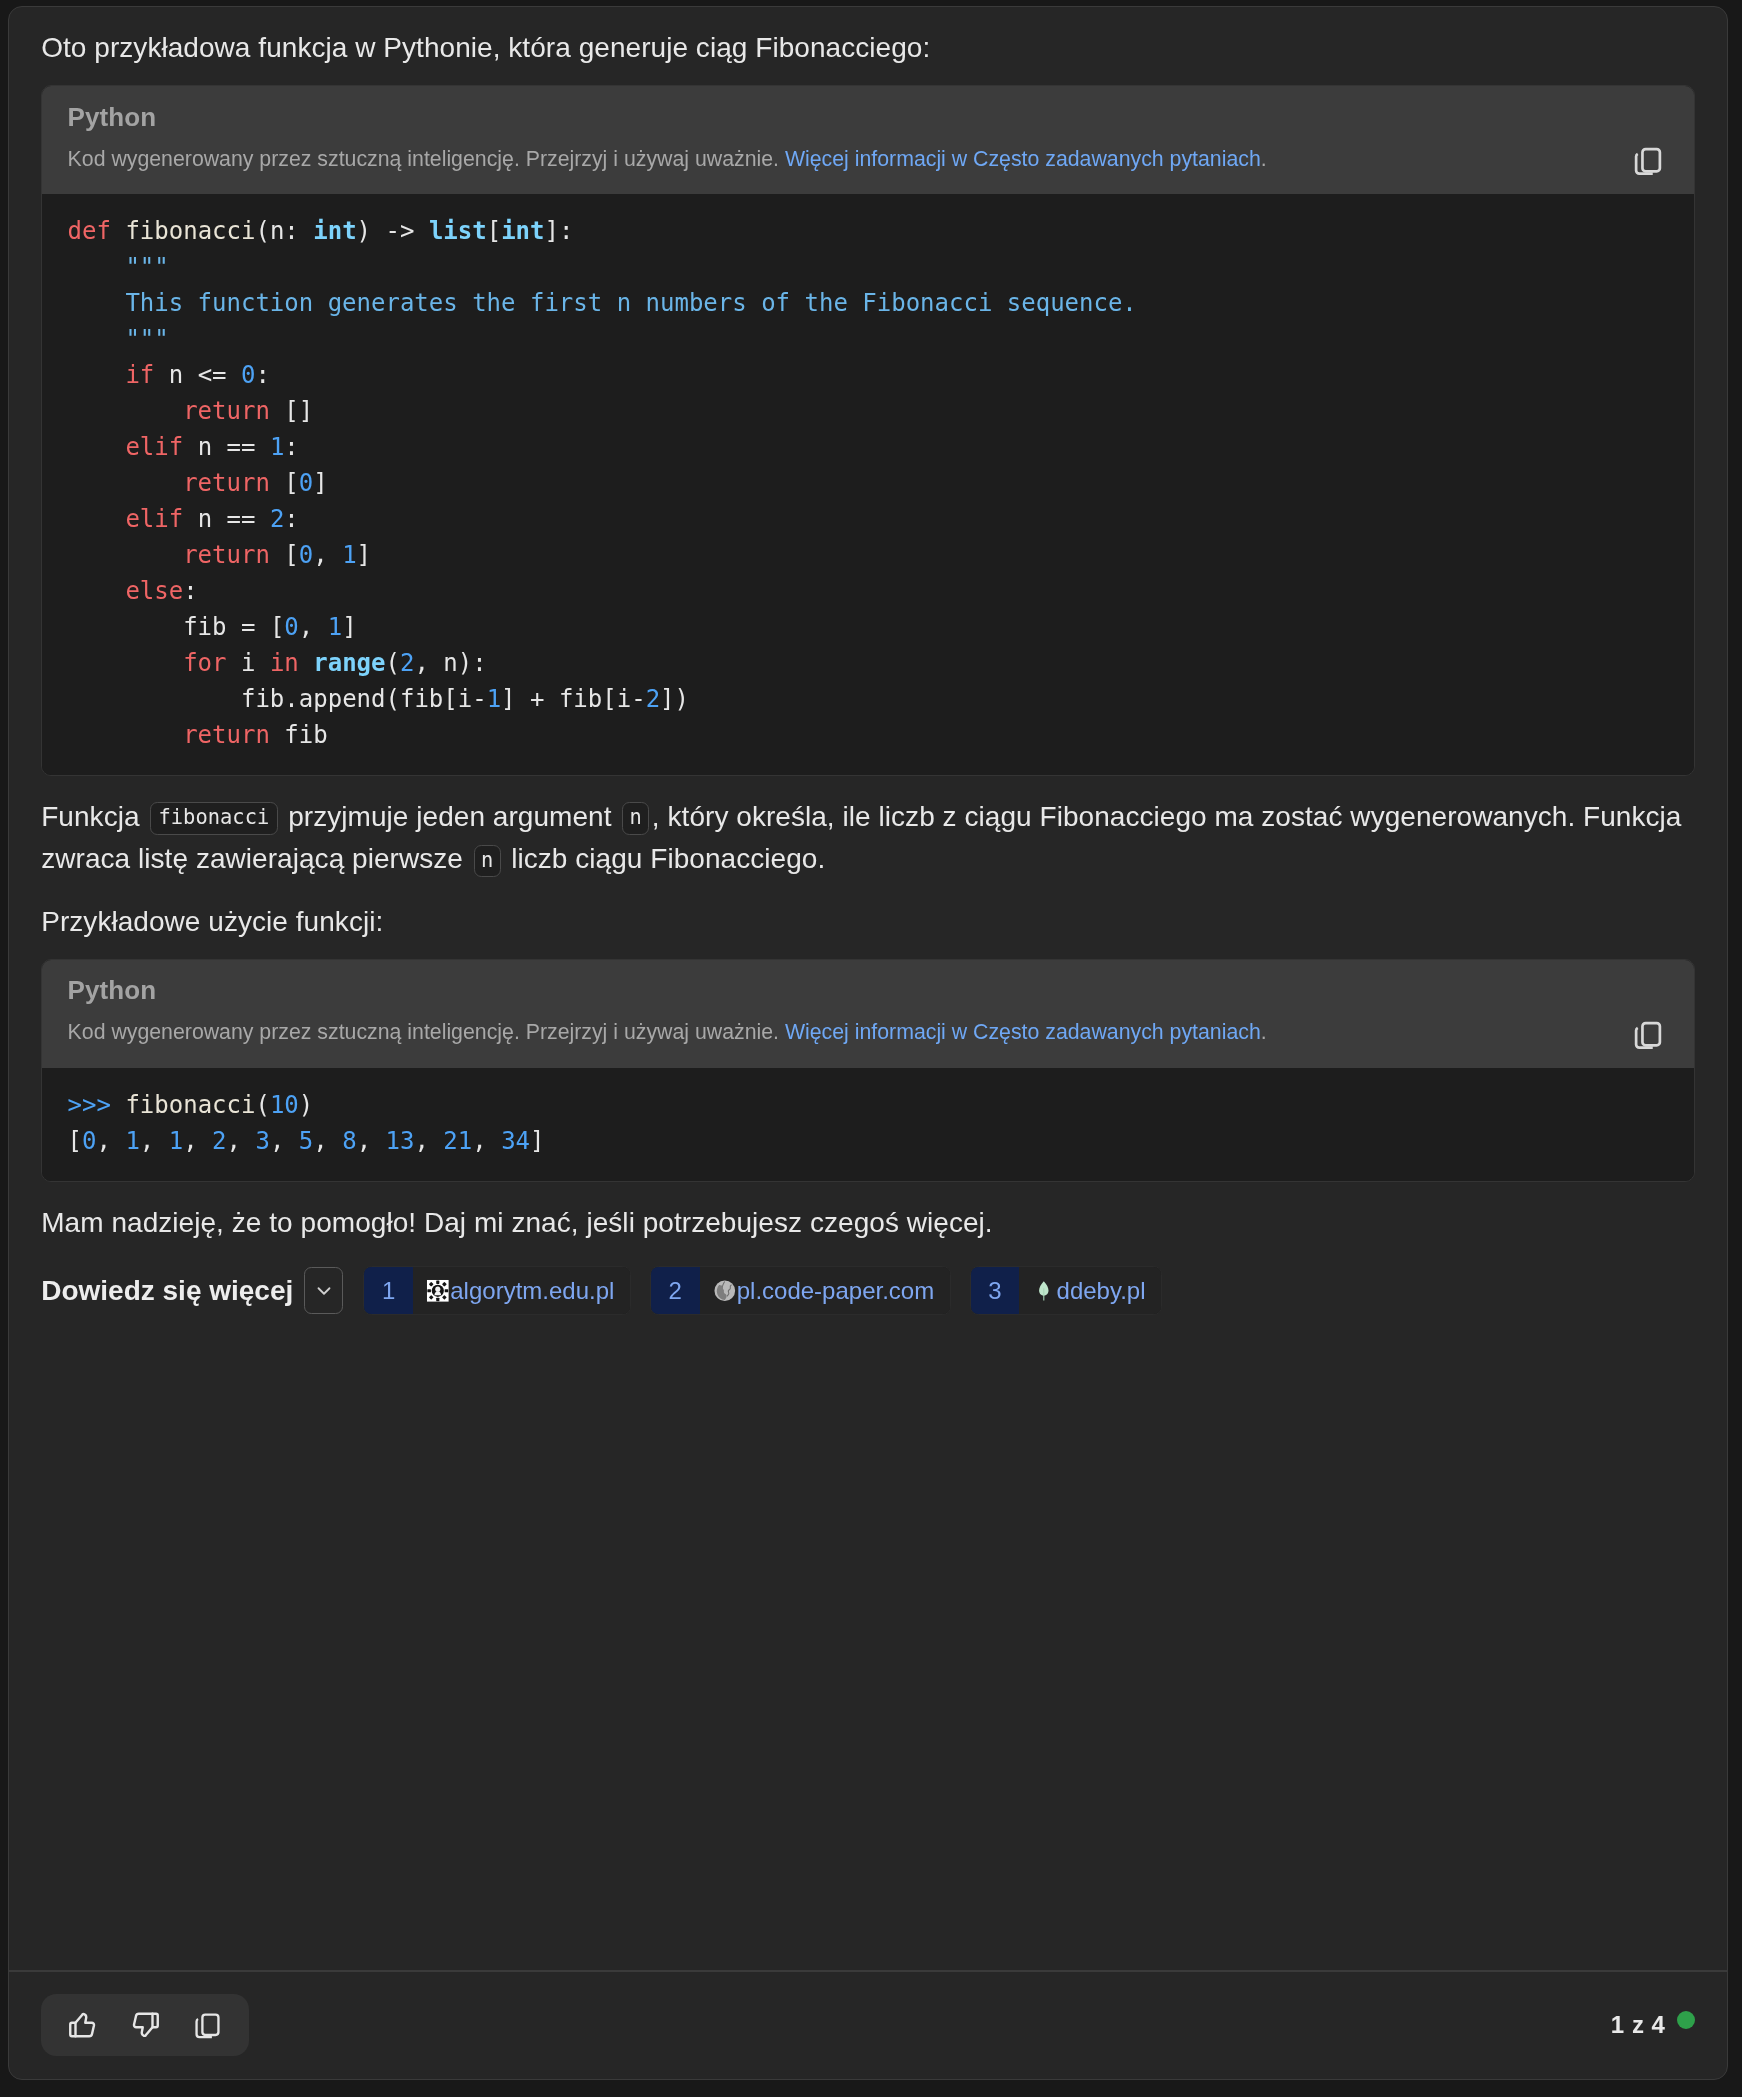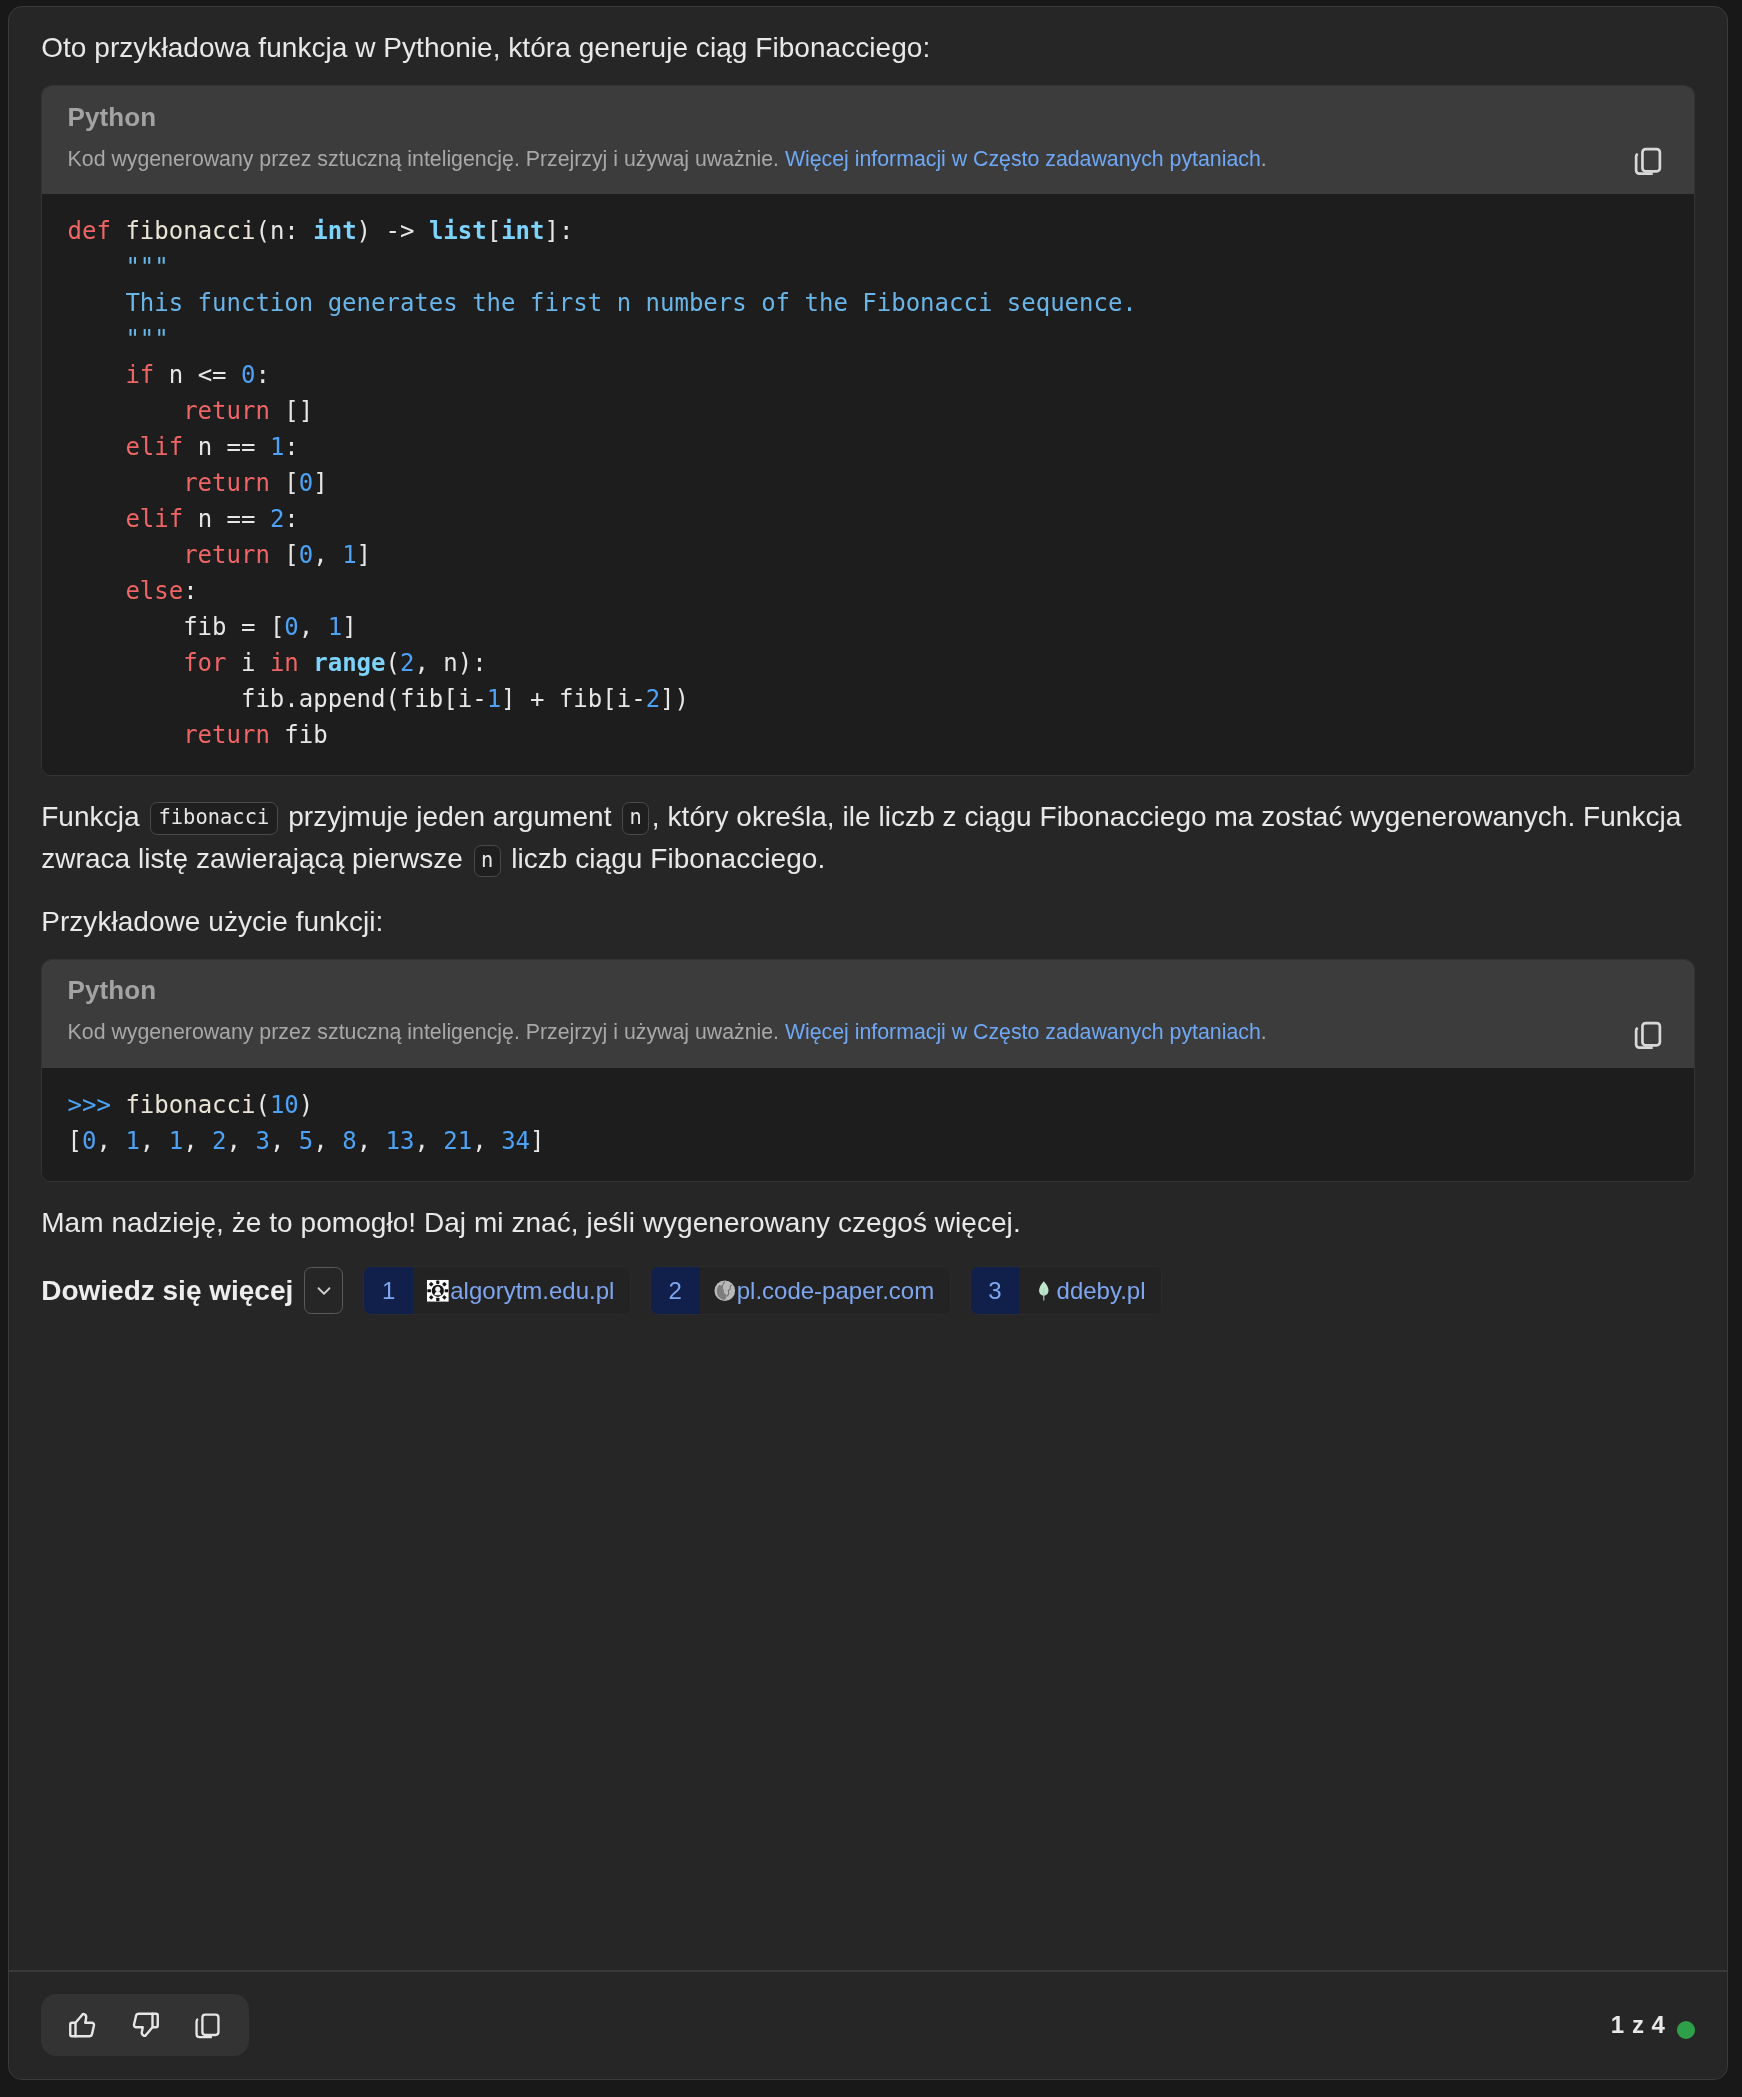--- a/index.html
+++ b/index.html
@@ -231,21 +231,21 @@
     display: flex;
     align-items: center;
     justify-content: center;
     background: transparent;
     border: none;
     padding: 0;
     cursor: pointer;
   }
   .pager {
     display: flex;
-    align-items: flex-end;
+    align-items: flex-start;
     gap: 11.8px;
   }
   .pager-text {
     color: #e8e8e8;
     font-size: 24px;
     font-weight: 700;
     letter-spacing: 0.5px;
   }
   .pager-dot {
     width: 18px;
@@ -308,21 +308,21 @@
               <rect x="8.5" y="4.5" width="11" height="14" rx="2"></rect>
               <path d="M5.5 7.5a2 2 0 0 0-1 1.7V18a2 2 0 0 0 2 2h8.5"></path>
             </svg>
           </span>
         </button>
       </div>
       <div class="code-body"><span class="prompt">&gt;&gt;&gt;</span> <span class="fn">fibonacci</span><span class="pn">(</span><span class="num">10</span><span class="pn">)</span>
 <span class="pn">[</span><span class="num">0</span><span class="pn">,</span> <span class="num">1</span><span class="pn">,</span> <span class="num">1</span><span class="pn">,</span> <span class="num">2</span><span class="pn">,</span> <span class="num">3</span><span class="pn">,</span> <span class="num">5</span><span class="pn">,</span> <span class="num">8</span><span class="pn">,</span> <span class="num">13</span><span class="pn">,</span> <span class="num">21</span><span class="pn">,</span> <span class="num">34</span><span class="pn">]</span></div>
     </div>
 
-    <p class="para para-gap-top">Mam nadzieję, że to pomogło! Daj mi znać, jeśli wygenerowany czegoś więcej.</p>
+    <p class="para para-gap-top">Mam nadzieję, że to pomogło! Daj mi znać, jeśli potrzebujesz czegoś więcej.</p>
 
     <div class="sources-row">
       <span class="learn-more">Dowiedz się więcej</span>
       <button class="chev-btn">
         <span>
           <svg width="22" height="22" viewBox="0 0 24 24" fill="none" stroke="#cfcfcf" stroke-width="2" stroke-linecap="round" stroke-linejoin="round">
             <polyline points="6 9 12 15 18 9"></polyline>
           </svg>
         </span>
       </button>

